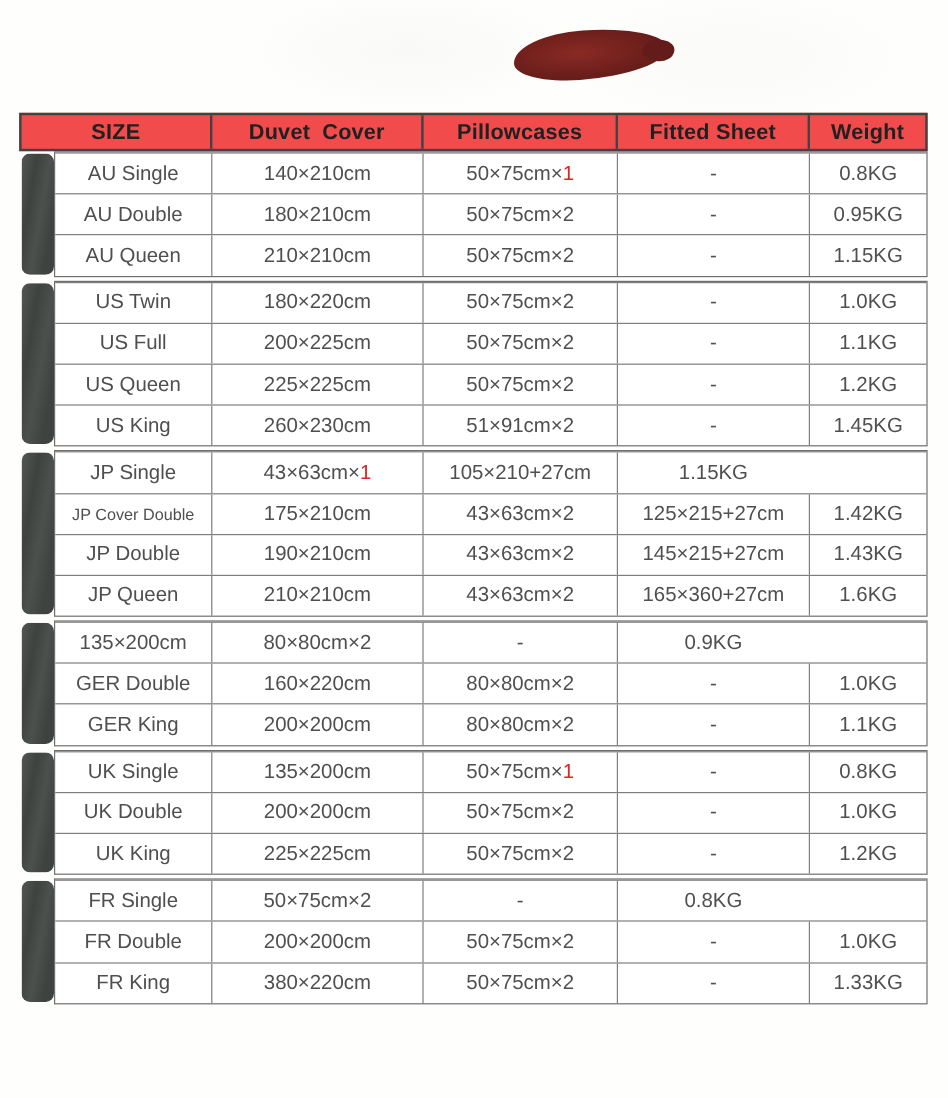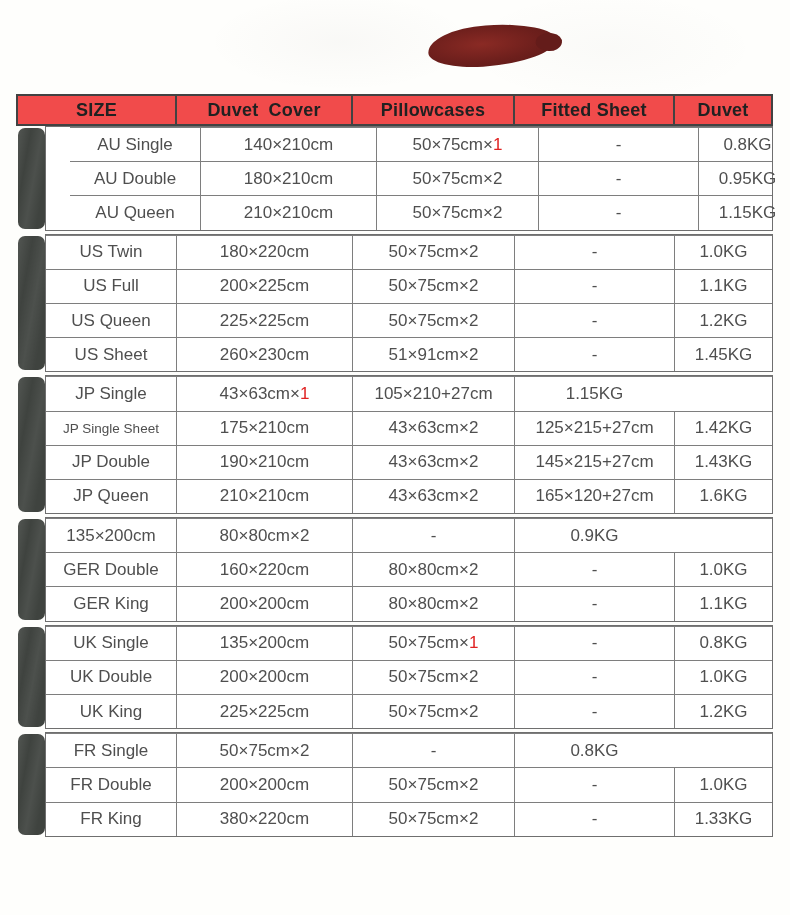--- a/index.html
+++ b/index.html
@@ -44,21 +44,21 @@
   }
   .th:first-child{border-left:none;}
   .th.wide-space{word-spacing:5px;}
 
   
   .group{
     position:relative;margin-left:29px;width:728px;box-sizing:border-box;
     margin-top:3px;background:#ffffff;
     border:1px solid #6f6f6f;
   }
-  .group.first{margin-top:0;padding-left:24px;}
+  .group.first{margin-top:0;}
   .bar{
     position:absolute;left:-28px;top:1px;bottom:1px;width:27px;
     border-radius:7px;
     background:
       linear-gradient(100deg, rgba(255,255,255,0.10) 0%, rgba(255,255,255,0) 30%, rgba(255,255,255,0.07) 55%, rgba(255,255,255,0) 80%),
       #3f433f;
   }
   .row{
     display:grid;grid-template-columns:130px 176px 162px 160px 98px;
     height:33.2px;border-top:1px solid #7e7e7e;
@@ -82,21 +82,21 @@
 
   <div class="stain"></div>
 
   <div class="size-table">
 
     <div class="thead">
       <div class="th">SIZE</div>
       <div class="th wide-space">Duvet Cover</div>
       <div class="th">Pillowcases</div>
       <div class="th">Fitted Sheet</div>
-      <div class="th">Duvet</div>
+      <div class="th">Weight</div>
     </div>
 
     <div class="group first">
       <div class="bar"></div>
       <div class="row">
         <div class="cell">AU Single</div>
         <div class="cell">140×210cm</div>
         <div class="cell">
             <span>50×75cm×</span>
             <span class="qty red">1</span>
@@ -152,21 +152,21 @@
         <div class="cell">US Queen</div>
         <div class="cell">225×225cm</div>
         <div class="cell">
             <span>50×75cm×</span>
             <span class="qty">2</span>
           </div>
         <div class="cell">-</div>
         <div class="cell">1.2KG</div>
       </div>
       <div class="row">
-        <div class="cell">US Sheet</div>
+        <div class="cell">US King</div>
         <div class="cell">260×230cm</div>
         <div class="cell">
             <span>51×91cm×</span>
             <span class="qty">2</span>
           </div>
         <div class="cell">-</div>
         <div class="cell">1.45KG</div>
       </div>
     </div>
 
@@ -175,21 +175,21 @@
       <div class="row">
         <div class="cell">JP Single</div>
         <div class="cell">
             <span>43×63cm×</span>
             <span class="qty red">1</span>
           </div>
         <div class="cell">105×210+27cm</div>
         <div class="cell">1.15KG</div>
       </div>
       <div class="row">
-        <div class="cell small-label">JP Single Sheet</div>
+        <div class="cell small-label">JP Cover Double</div>
         <div class="cell">175×210cm</div>
         <div class="cell">
             <span>43×63cm×</span>
             <span class="qty">2</span>
           </div>
         <div class="cell">125×215+27cm</div>
         <div class="cell">1.42KG</div>
       </div>
       <div class="row">
         <div class="cell">JP Double</div>
@@ -201,21 +201,21 @@
         <div class="cell">145×215+27cm</div>
         <div class="cell">1.43KG</div>
       </div>
       <div class="row">
         <div class="cell">JP Queen</div>
         <div class="cell">210×210cm</div>
         <div class="cell">
             <span>43×63cm×</span>
             <span class="qty">2</span>
           </div>
-        <div class="cell">165×120+27cm</div>
+        <div class="cell">165×360+27cm</div>
         <div class="cell">1.6KG</div>
       </div>
     </div>
 
     <div class="group">
       <div class="bar"></div>
       <div class="row">
         <div class="cell">135×200cm</div>
         <div class="cell">
             <span>80×80cm×</span>

